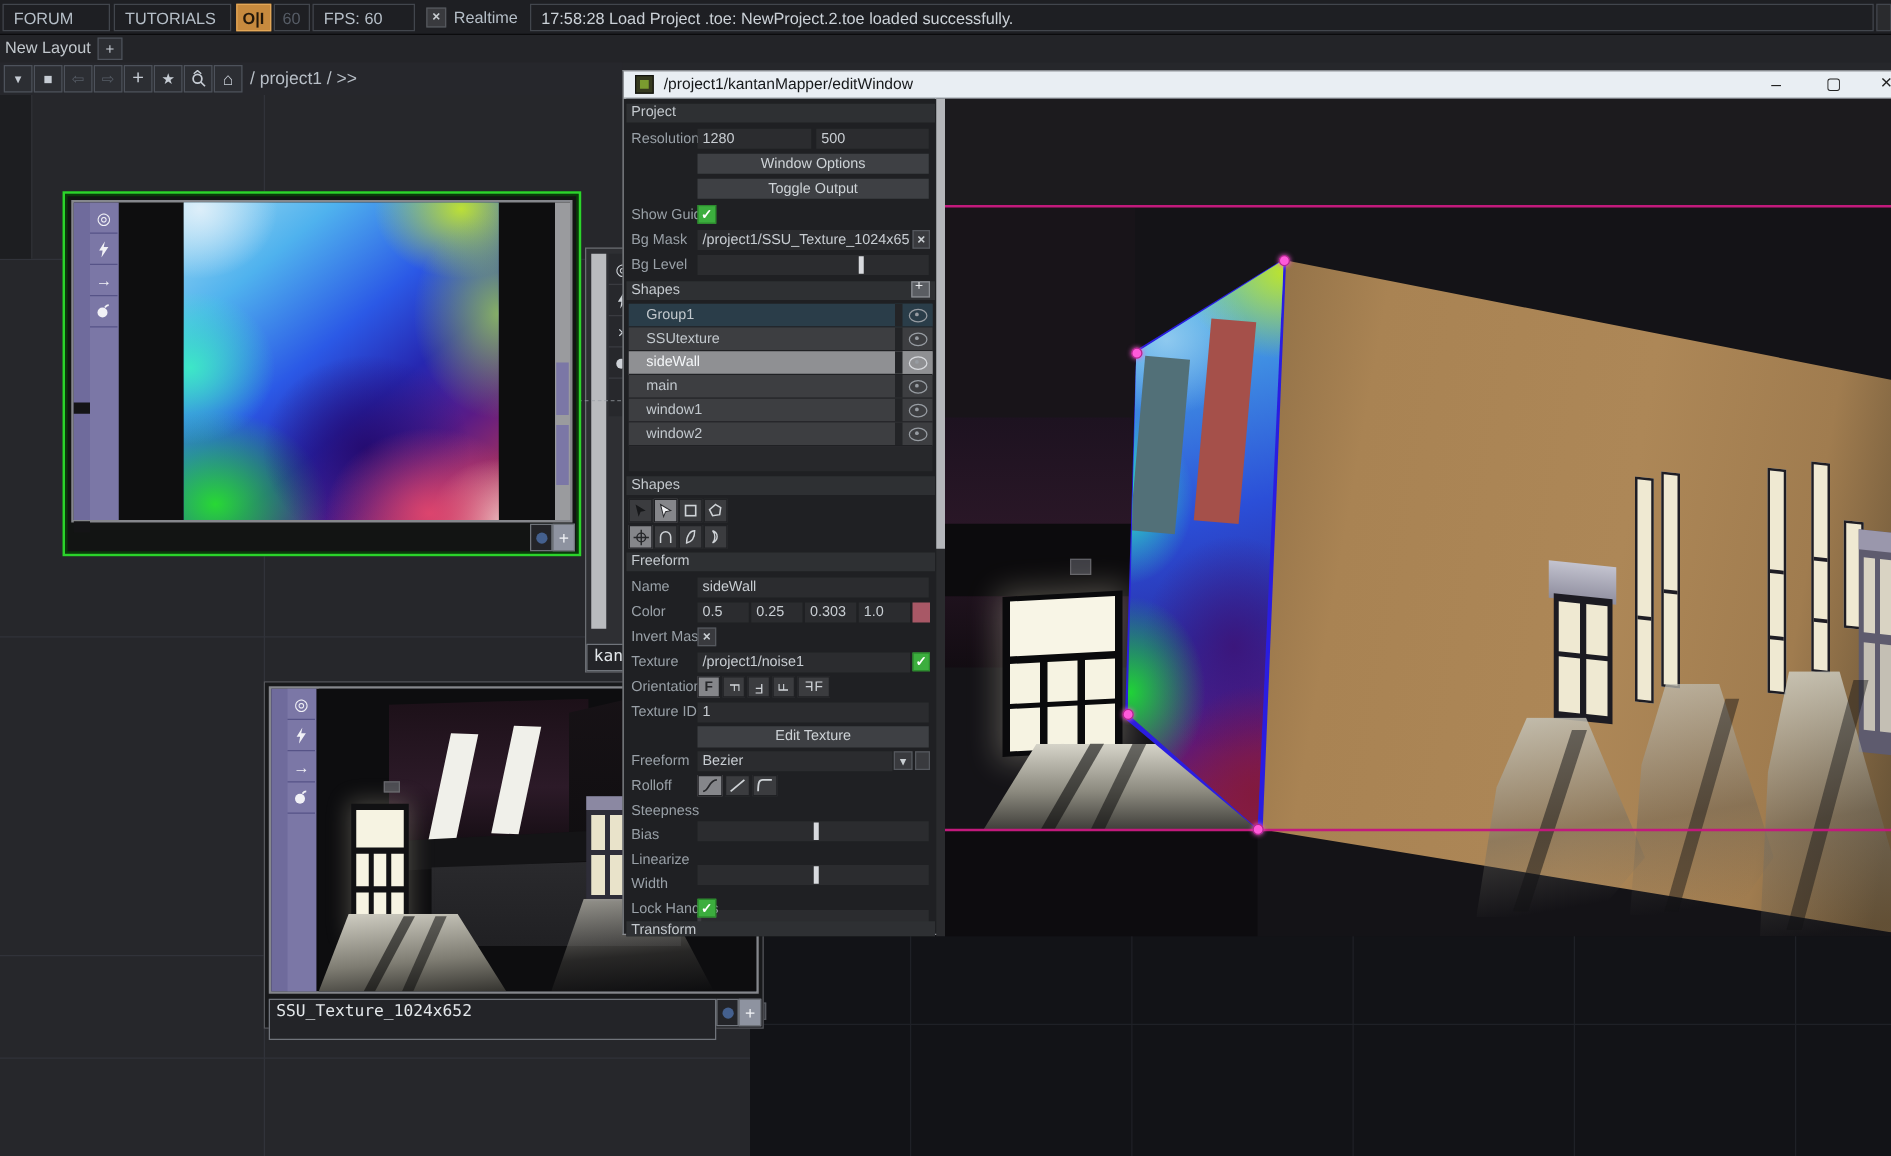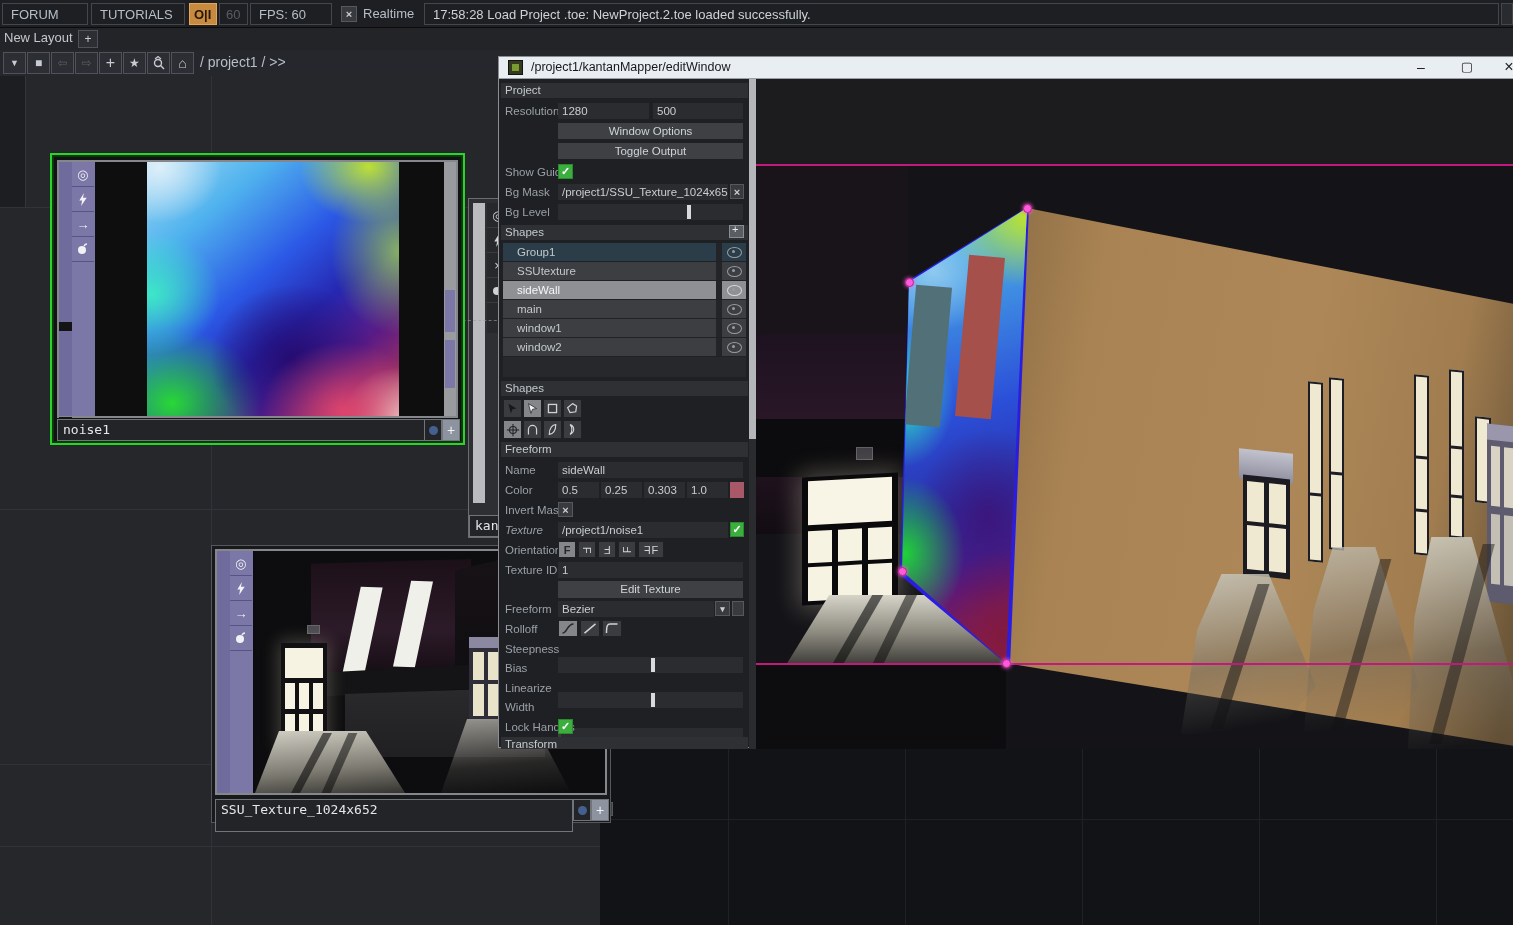--- a/index.html
+++ b/index.html
@@ -186,21 +186,20 @@
         radial-gradient(55% 45% at 10% 95%, rgba(40,225,45,.95), rgba(40,225,45,0) 65%),
         radial-gradient(45% 40% at 5% 2%, rgba(225,240,250,.95), rgba(225,240,250,0) 55%),
         linear-gradient(140deg, #9fd8f2 0%, #4fb2ee 22%, #2b59e6 45%, #2627b0 62%, #5a1b86 78%, #a03060 92%, #c05060 100%);"></div>
 
       <div class="a" style="left:385px;top:0;width:12px;height:254px;background:#9a9b9e;">
         <div class="a" style="left:1px;top:128px;width:10px;height:42px;background:#7b77a6;"></div>
         <div class="a" style="left:1px;top:178px;width:10px;height:48px;background:#7b77a6;"></div>
       </div>
     </div>
 
-    <div class="a vname" style="left:5px;top:264px;width:368px;height:22px;"><span>noise1</span></div>
     <div class="a nbtn" style="left:372px;top:264px;background:#232428;">
         <span style="width:9px;height:9px;border-radius:50%;background:#44608e;display:block;"></span>
       </div>
     <div class="a nbtn" style="left:390px;top:264px;background:#8e93a0;color:#f0f2f5;font-size:14px;">
         <span>+</span>
       </div>
   </div>
 
   <div class="a" style="left:211px;top:545px;width:400px;height:278px;border:1px solid #55575c;background:#18191b;">
     <div class="a" style="left:3px;top:3px;width:392px;height:246px;border:2px solid #85878c;background:#0b0b0d;">
@@ -404,21 +403,21 @@
       <div class="a fld" style="left:100px;top:403px;width:41px;"><span>0.25</span></div>
       <div class="a fld" style="left:143px;top:403px;width:41px;"><span>0.303</span></div>
       <div class="a fld" style="left:186px;top:403px;width:41px;"><span>1.0</span></div>
       <div class="a" style="left:229px;top:403px;width:14px;height:16px;background:#a85866;"></div>
 
       <span class="a lbl" style="left:4px;top:423px;">Invert Mask</span>
       <div class="a chk d" style="left:57px;top:423px;">
           <span>×</span>
         </div>
 
-      <span class="a lbl" style="left:4px;top:443px;font-style:italic;">Texture</span>
+      <span class="a lbl" style="left:4px;top:443px;">Texture</span>
       <div class="a fld" style="left:57px;top:443px;width:170px;"><span>/project1/noise1</span></div>
       <div class="a chk g" style="left:229px;top:443px;width:14px;">
           <span>✓</span>
         </div>
 
       <span class="a lbl" style="left:4px;top:463px;">Orientation</span>
       <div class="a tool sel" style="left:57px;top:462px;width:18px;height:17px;font-size:11px;color:#26272a;font-weight:bold;">
           <span>F</span>
         </div>
       <div class="a tool" style="left:77px;top:462px;width:18px;height:17px;font-size:11px;color:#cfd3d7;">

